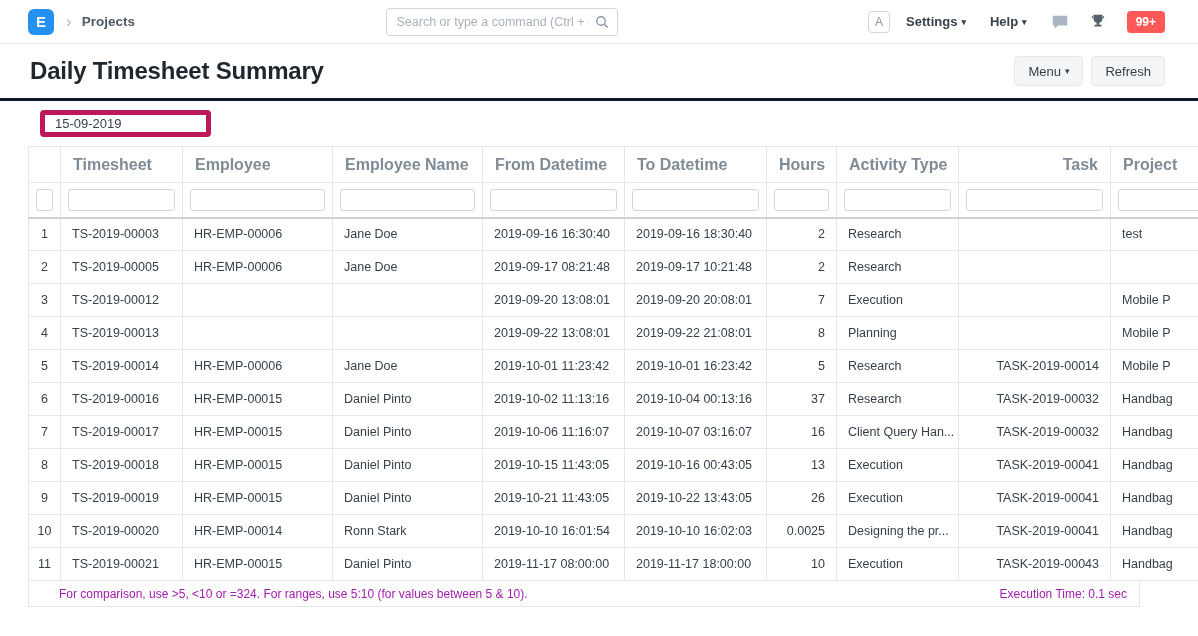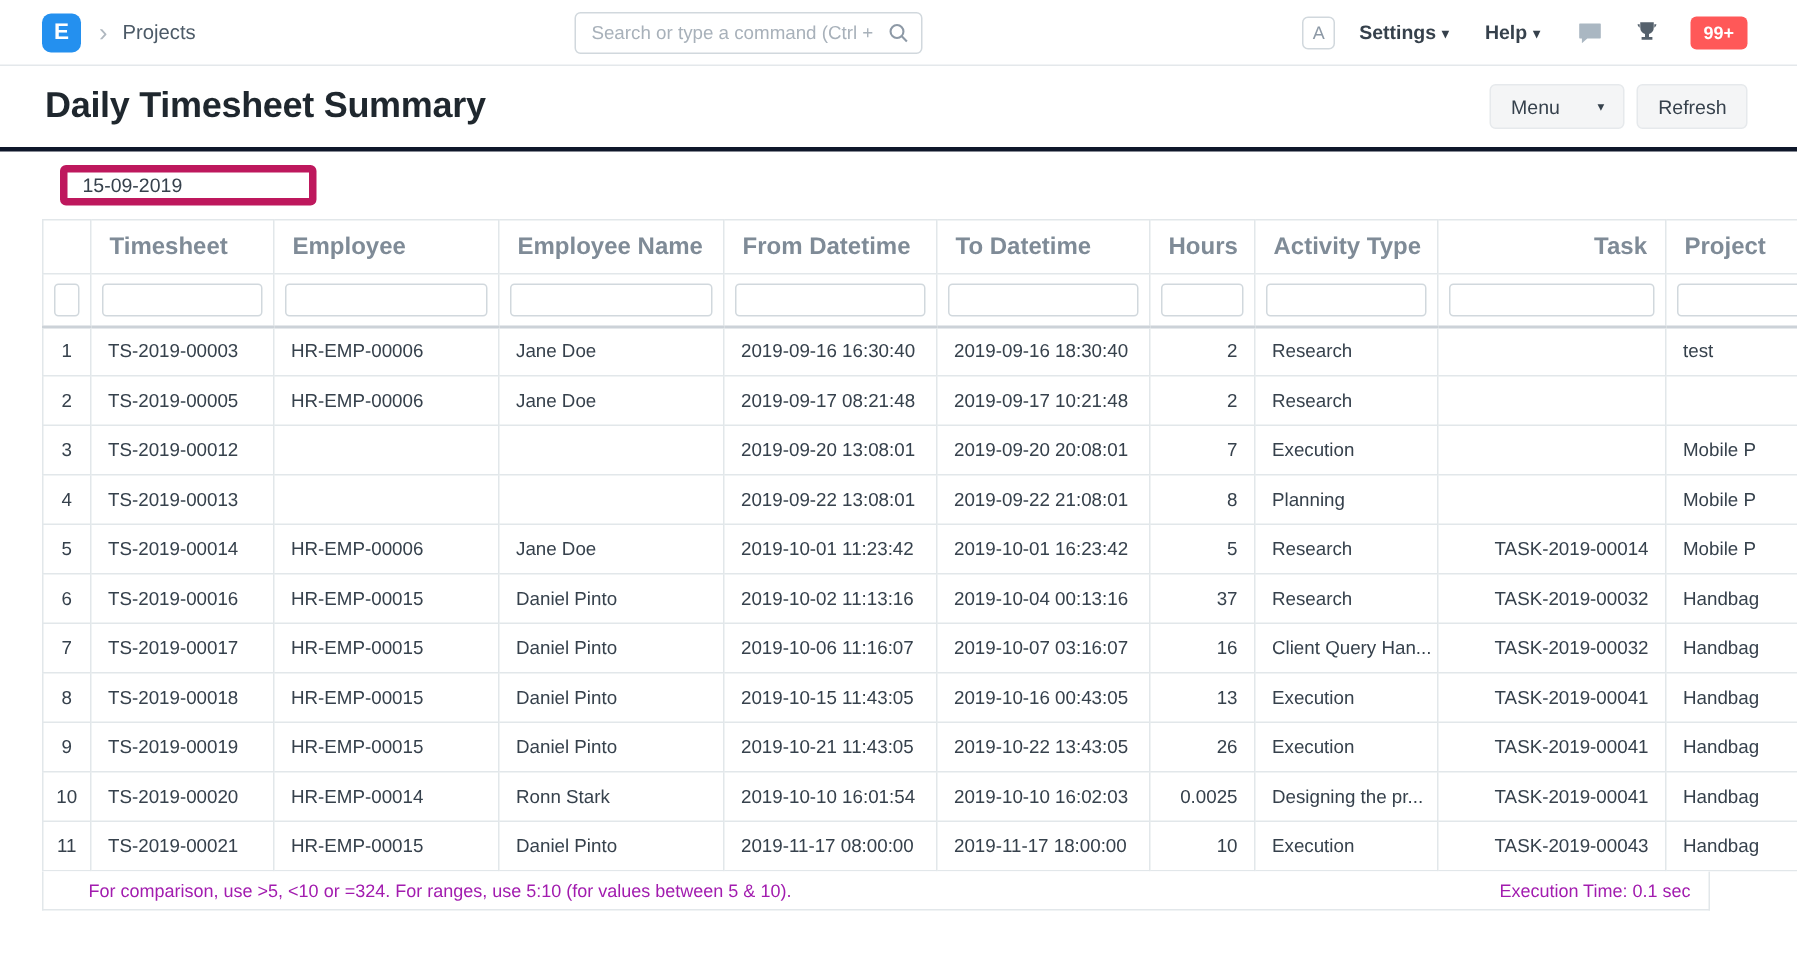--- a/index.html
+++ b/index.html
@@ -15,21 +15,21 @@
     padding: 0 33px 0 28px; background: #fff;
     border-bottom: 1px solid #e4e8eb;
   }
   .logo {
     width: 26px; height: 26px; border-radius: 6px;
     background: var(--accent, #2490ef); color: #fff;
     display: flex; align-items: center; justify-content: center;
     font-weight: bold; font-size: 15px; cursor: pointer; flex: none;
   }
   .crumb-sep { color: #b0b8c0; margin: 0 10px 0 12px; font-size: 17px; line-height: 1; }
-  .breadcrumb { font-size: 13.5px; color: #4c5a67; cursor: pointer; white-space: nowrap; }
+  .breadcrumb { font-size: 13.5px; color: #4c5a67; cursor: pointer; white-space: nowrap; font-weight: bold; }
   .nav-search { position: relative; width: 232px; margin: 0 auto; }
   .nav-search input {
     width: 100%; height: 28px; border: 1px solid #d1d8dd; border-radius: 4px;
     padding: 0 28px 0 10px; font-size: 12.5px; color: #36414c;
     font-family: inherit; outline: none; background: #fff;
   }
   .nav-search input::placeholder { color: #a8b1ba; }
   .search-icon { position: absolute; right: 8px; top: 6px; width: 16px; height: 16px; }
   .nav-right { display: flex; align-items: center; flex: none; }
   .avatar {
@@ -52,21 +52,21 @@
   .page-head {
     height: 57px; display: flex; align-items: center;
     padding: 0 33px 0 30px; border-bottom: 3px solid #0f172a;
   }
   .page-title { font-size: 24px; font-weight: 700; color: #1f272e; letter-spacing: -0.2px; }
   .head-actions { margin-left: auto; display: flex; gap: 8px; }
   .btn {
     height: 30px; padding: 0 13px; background: #f4f5f6;
     border: 1px solid #e6e9ec; border-radius: 4px;
     font-size: 13px; color: #36414c; font-family: inherit;
-    display: flex; align-items: center; cursor: pointer; gap: 21px;
+    display: flex; align-items: center; cursor: pointer;
   }
 
   
   .filters { padding: 9px 0 9px 40px; display: flex; gap: 17px; }
   .date-input {
     width: 171px; height: 27px; border: 5px solid #be185d; border-radius: 4px;
     padding: 0 10px; font-size: 13px; color: #36414c; font-family: inherit; outline: none;
   }
 
   

